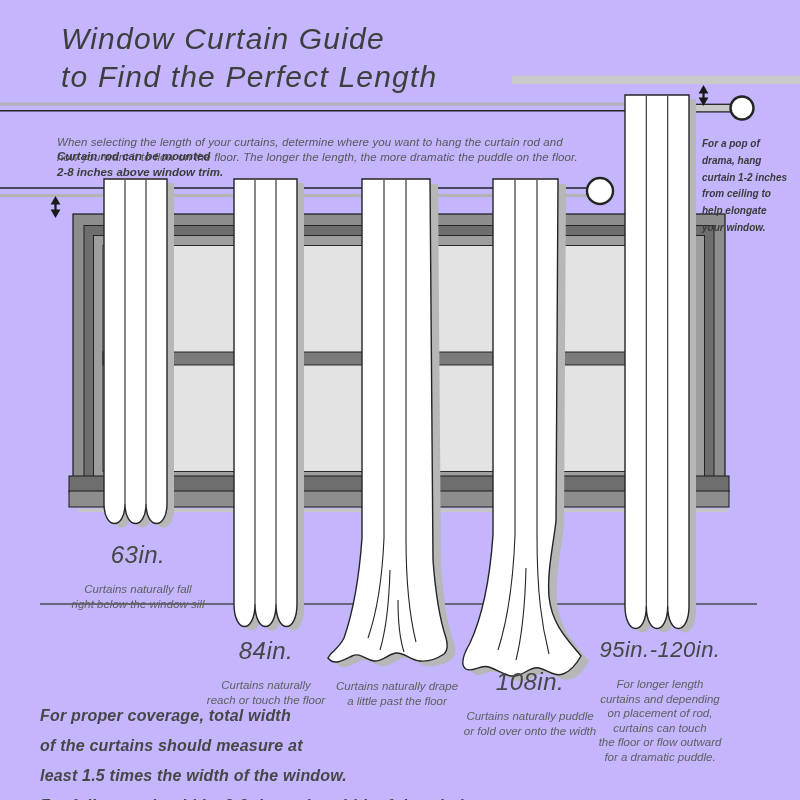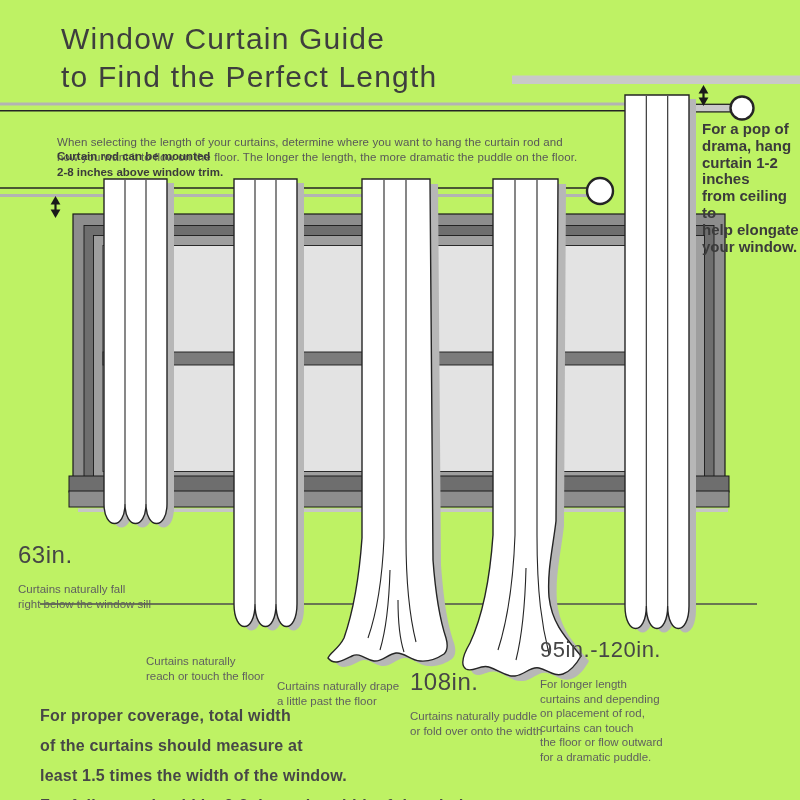--- a/index.html
+++ b/index.html
@@ -1,36 +1,36 @@
 <!DOCTYPE html>
 <html><head>
 <meta charset="utf-8">
 <style>
   html,body{margin:0;padding:0;background:#ffffff;}
   #canvas{
-    position:relative;width:800px;height:800px;background:#bef264;
-    font-family:"Liberation Sans",sans-serif;overflow:hidden;color:#3f3f3f;
+    position:relative;width:800px;height:800px;background:#c4b5fd;
+    font-family:"Liberation Sans",sans-serif;overflow:hidden;color:#3f3f3f;font-style:italic;
   }
   #diagram{position:absolute;left:0;top:0;}
   .abs{position:absolute;}
   .lines{white-space:pre-line;}
   .title{
     left:61px;top:20px;font-size:30px;line-height:38px;letter-spacing:1.2px;
     color:#3e3e3e;font-weight:400;
   }
   .intro{
     left:57px;top:135px;font-size:11.5px;line-height:15px;color:#585858;letter-spacing:0.1px;
   }
   .rod-note{
     left:57px;top:149px;font-size:11.5px;line-height:15.5px;font-weight:700;color:#3b3b3b;
   }
   .ceiling-note{
-    left:702px;top:121px;font-size:15px;line-height:16.8px;font-weight:700;color:#3b3b3b;
+    left:702px;top:136px;font-size:10px;line-height:16.8px;font-weight:700;color:#3b3b3b;
   }
-  .curtain-label{width:240px;text-align:left;}
+  .curtain-label{width:240px;text-align:center;}
   .curtain-label .len{
     font-size:24px;color:#464646;letter-spacing:0.5px;line-height:24px;
   }
   .curtain-label.small-len .len{font-size:22px;}
   .curtain-label .desc{
     margin-top:15px;font-size:11.5px;line-height:14.5px;color:#5f5f5f;
   }
   .footer{
     left:40px;top:701px;font-size:16px;line-height:30px;font-weight:700;color:#474747;
     letter-spacing:0.2px;
@@ -148,20 +148,21 @@
 help elongate
 your window.</div>
 
   <div class="abs curtain-label" style="left:18px;top:543px;">
     <div class="len">63in.</div>
     <div class="desc lines">Curtains naturally fall
 right below the window sill</div>
   </div>
 
   <div class="abs curtain-label" style="left:146px;top:639px;">
+    <div class="len">84in.</div>
     <div class="desc lines">Curtains naturally
 reach or touch the floor</div>
   </div>
 
   <div class="abs curtain-label" style="left:277px;top:664px;">
     <div class="desc lines">Curtains naturally drape
 a little past the floor</div>
   </div>
 
   <div class="abs curtain-label" style="left:410px;top:670px;">

